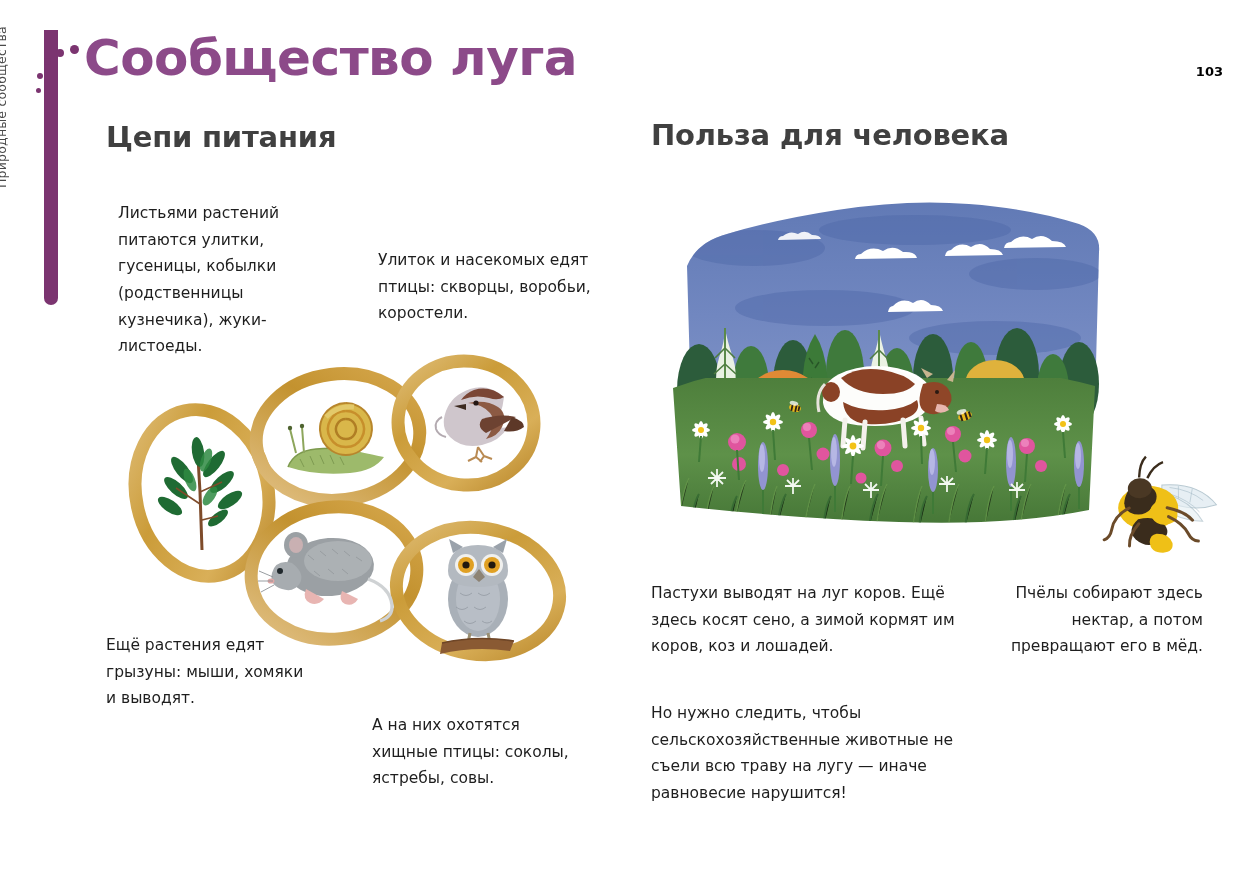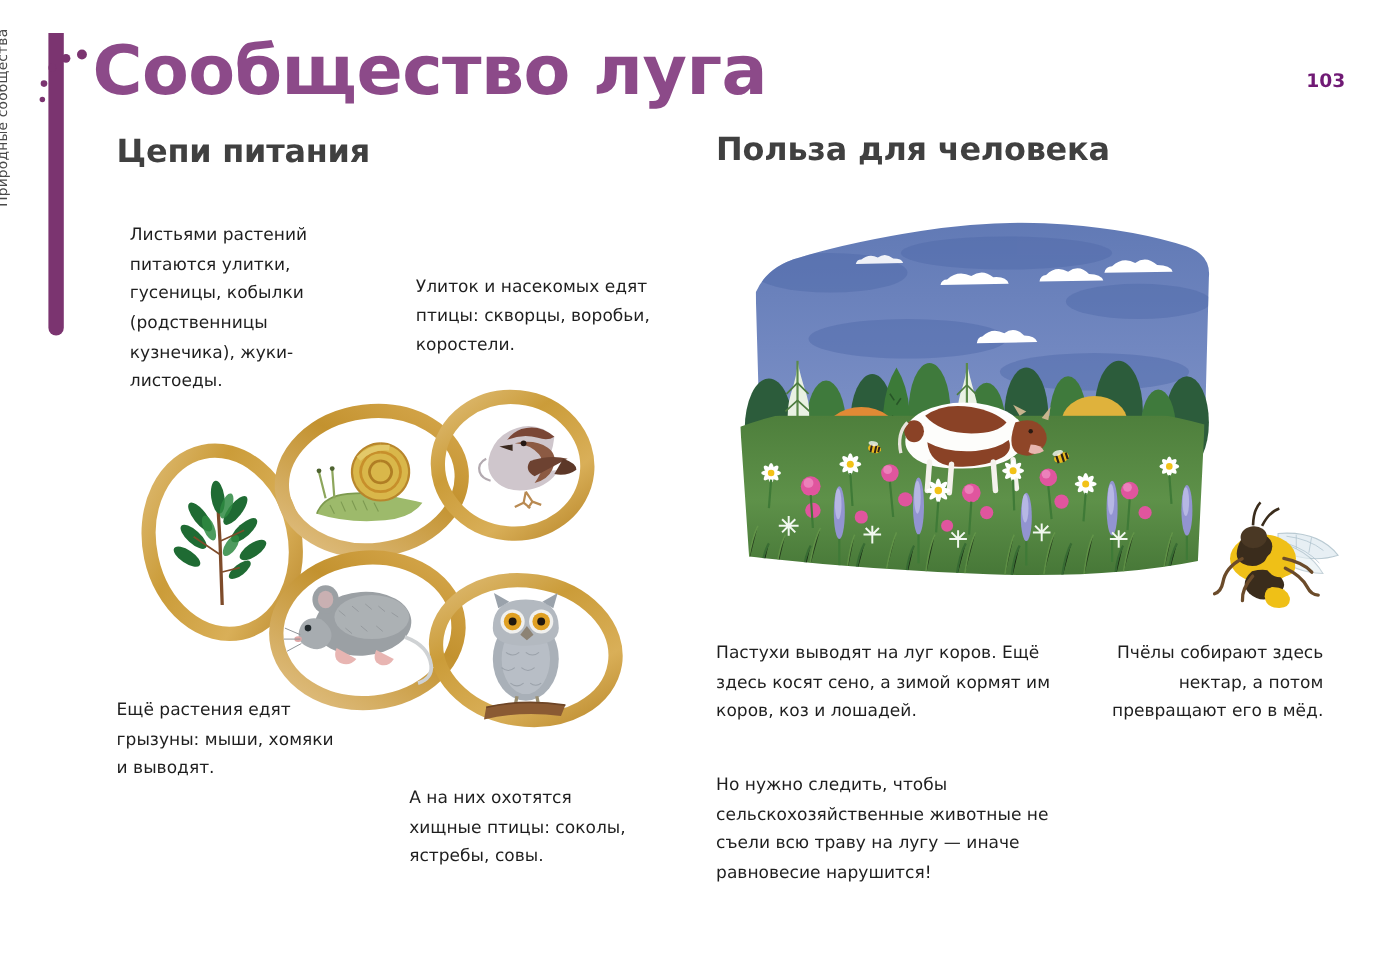--- a/index.html
+++ b/index.html
@@ -52,33 +52,33 @@
   .dot.d2 { left: 37px;  top: 73px; width: 6px;  height: 6px; }
   .dot.d3 { left: 44px;  top: 58px; width: 7px;  height: 7px; }
   .dot.d4 { left: 56px;  top: 49px; width: 8px;  height: 8px; }
   .dot.d5 { left: 70px;  top: 45px; width: 9px;  height: 9px; }
 
   
   .page-title {
     position: absolute;
     left: 84px;
     top: 33px;
-    font-size: 62px;
+    font-size: 50px;
     font-weight: 700;
     color: #8c4a89;
     letter-spacing: -0.5px;
     line-height: 1;
   }
   .page-number {
     position: absolute;
     right: 27px;
     top: 64px;
-    font-size: 17px;
+    font-size: 13px;
     font-weight: 700;
-    color: #701a75;
+    color: #000000;
   }
   .section-title {
     position: absolute;
     font-size: 29px;
     font-weight: 700;
     color: #404040;
     letter-spacing: -0.2px;
     line-height: 1;
   }
   .section-title.left  { left: 106px; top: 123px; }

